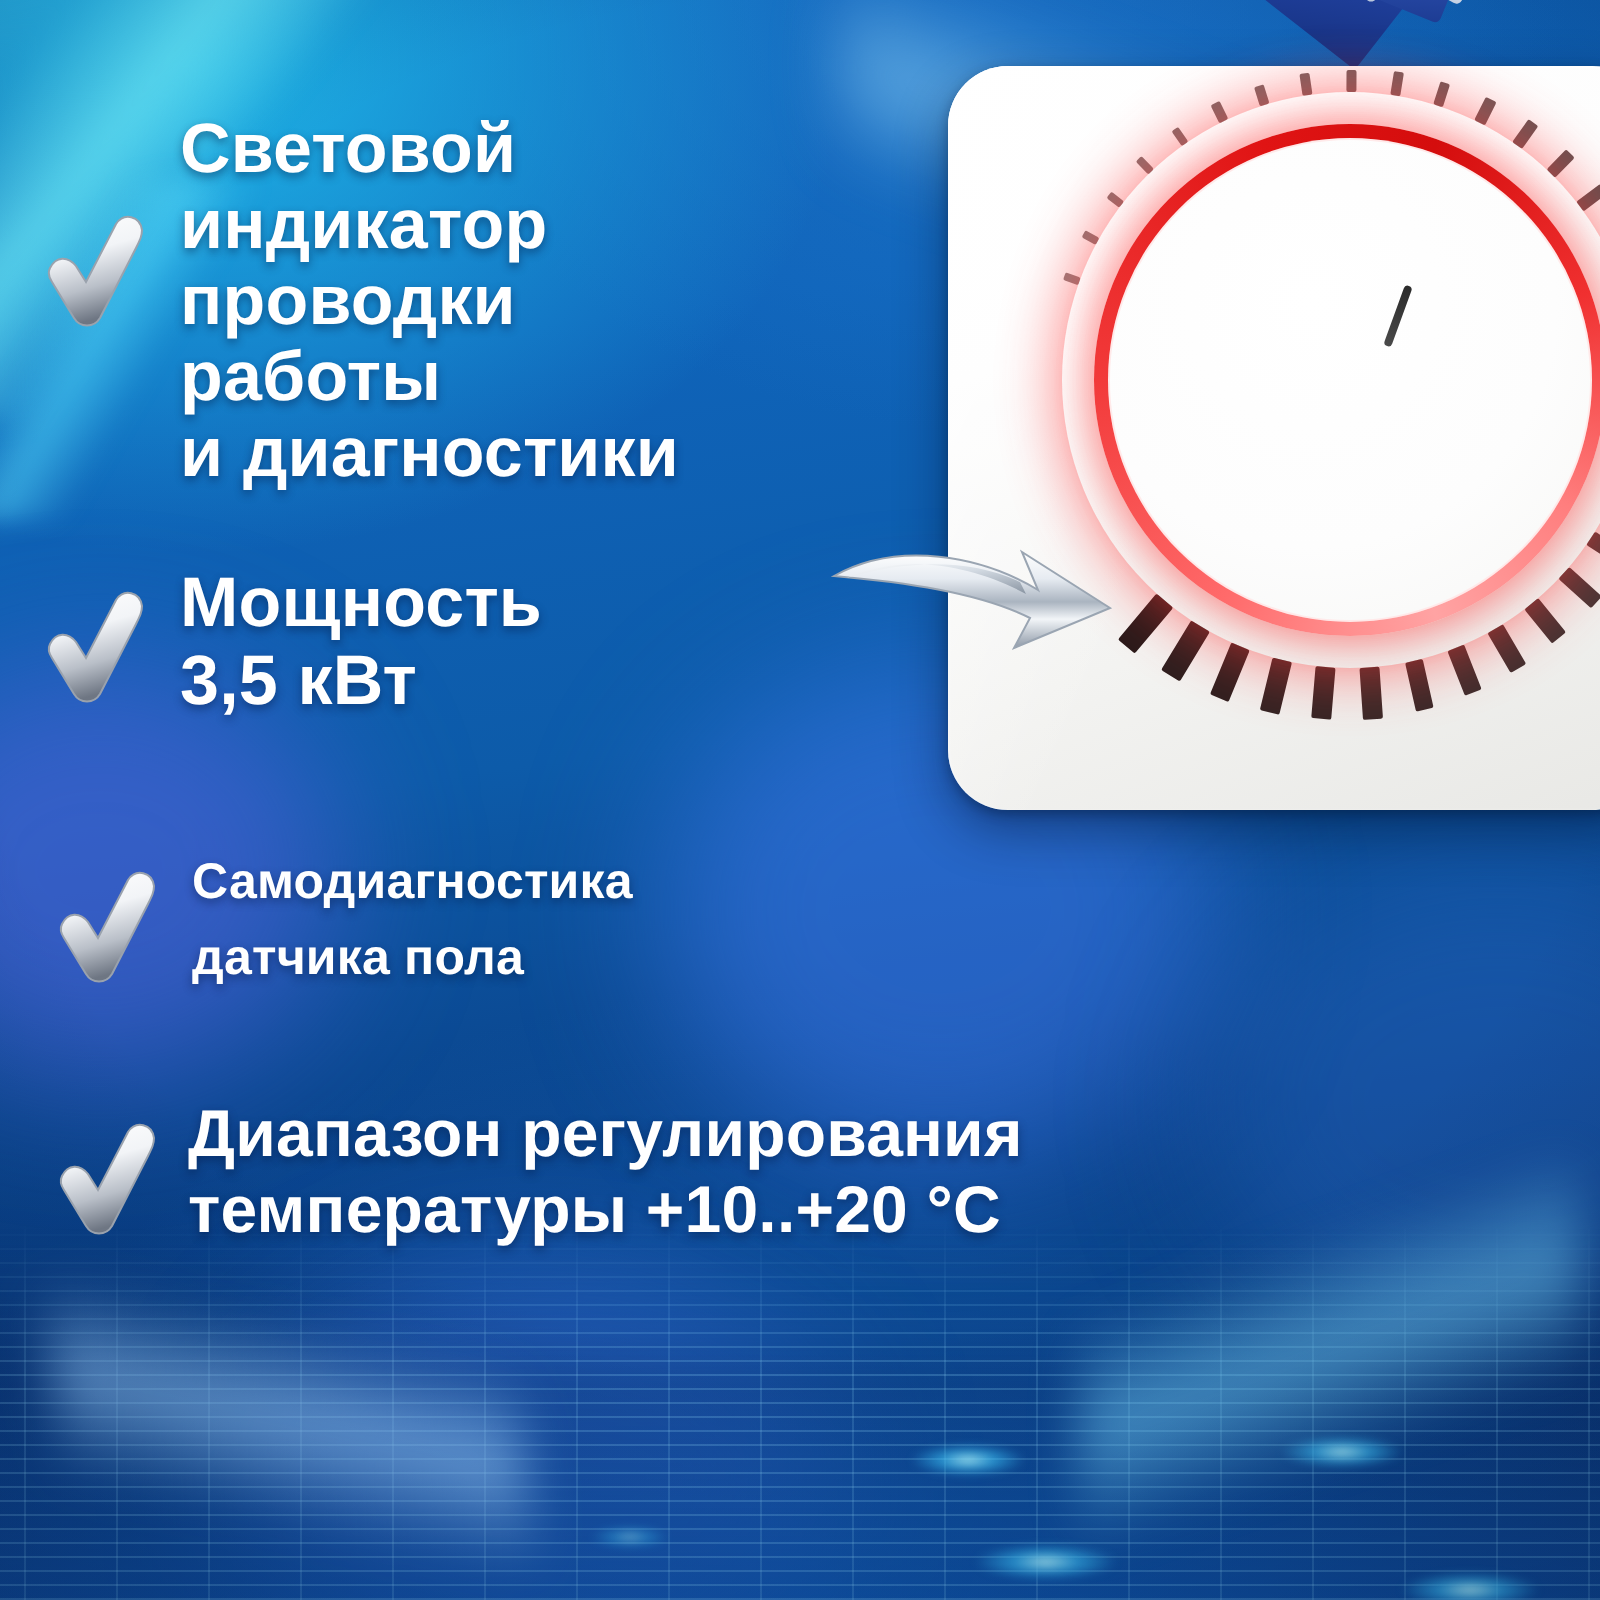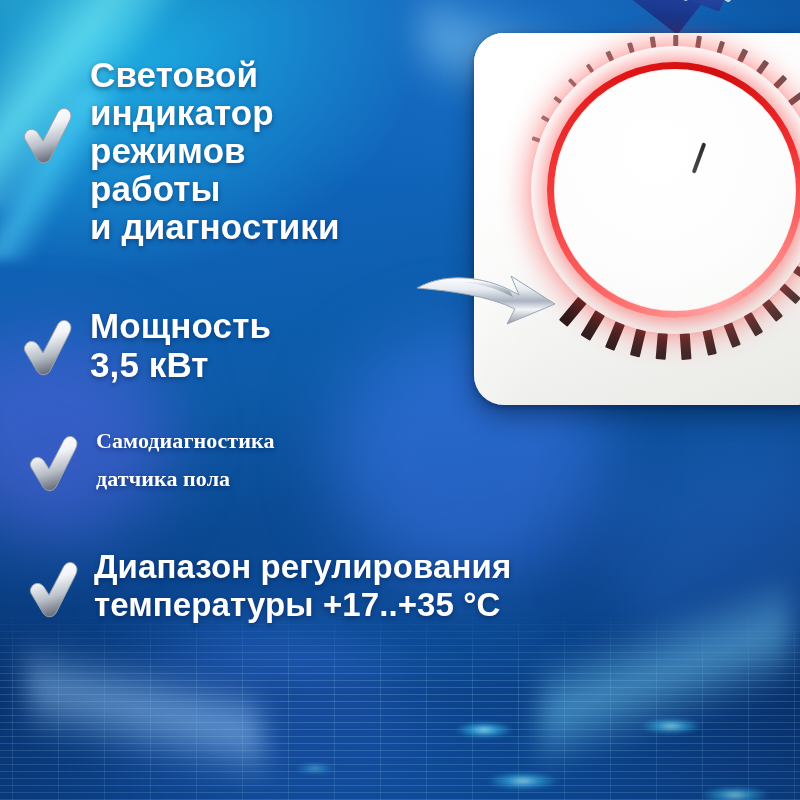--- a/index.html
+++ b/index.html
@@ -148,23 +148,23 @@
   .bullets{position:absolute;left:0;top:0;width:800px;height:800px;}
   .bullet{position:absolute;display:flex;align-items:flex-start;}
   .check{position:relative;flex:0 0 auto;width:62px;height:62px;}
   .btext{
     color:#ffffff;font-weight:700;letter-spacing:.1px;
     text-shadow:0 2px 5px rgba(2,20,60,.45);
     white-space:pre-line;
   }
   .b1{left:18px;top:60px;}      .b1 .btext{font-size:35px;line-height:38px;margin-left:10px;margin-top:-4px;}
   .b1 .check{margin-top:46px;}
-  .b2{left:18px;top:308px;justify-content:flex-end;}     .b2 .btext{font-size:35px;line-height:39px;margin-left:10px;margin-top:-2px;}
+  .b2{left:18px;top:284px;justify-content:flex-end;}     .b2 .btext{font-size:35px;line-height:39px;margin-left:10px;margin-top:-2px;}
   .b2 .check{margin-top:10px;}
-  .b3{left:24px;top:424px;}     .b3 .btext{font-size:22px;line-height:38px;margin-left:10px;margin-top:-2px;font-family:Liberation Serif, serif;}
+  .b3{left:24px;top:424px;}     .b3 .btext{font-size:25px;line-height:38px;margin-left:10px;margin-top:-2px;}
   .b3 .check{margin-top:10px;}
   .b4{left:24px;top:550px;}     .b4 .btext{font-size:33px;line-height:38px;margin-left:8px;margin-top:-2px;}
   .b4 .check{margin-top:10px;}
   .b5{left:24px;top:665px;}     .b5 .btext{font-size:33px;line-height:38px;margin-left:8px;margin-top:-2px;}
   .b5 .check{margin-top:8px;}
 </style>
 </head>
 <body>
 
 <div id="stage">
@@ -273,21 +273,21 @@
               <stop offset="40%" stop-color="#f2f4f7"></stop>
               <stop offset="72%" stop-color="#b9bfc8"></stop>
               <stop offset="100%" stop-color="#6e7683"></stop>
             </linearGradient>
           </defs>
           <path d="M7,28 C10,22 16,22 20,27 L25,35 L40,6 C44,0 52,2 53,9 C53,12 52,14 50,18 L32,53 C29,58 22,58 19,53 L8,35 C6,32 6,30 7,28 Z" fill="url(#ck)" stroke="#9aa2ad" stroke-width="1"></path>
         </svg>
       </div>
       <div class="btext">Световой
 индикатор
-режимов
+проводки
 работы
 и диагностики</div>
     </div>
 
     <div class="bullet b2">
       <div class="check">
         <svg viewBox="0 0 62 62" width="62" height="62" aria-hidden="true">
           <path d="M7,28 C10,22 16,22 20,27 L25,35 L40,6 C44,0 52,2 53,9 C53,12 52,14 50,18 L32,53 C29,58 22,58 19,53 L8,35 C6,32 6,30 7,28 Z" fill="url(#ck)" stroke="#9aa2ad" stroke-width="1"></path>
         </svg>
       </div>
@@ -305,18 +305,18 @@
 датчика пола</div>
     </div>
 
     <div class="bullet b4">
       <div class="check">
         <svg viewBox="0 0 62 62" width="62" height="62" aria-hidden="true">
           <path d="M7,28 C10,22 16,22 20,27 L25,35 L40,6 C44,0 52,2 53,9 C53,12 52,14 50,18 L32,53 C29,58 22,58 19,53 L8,35 C6,32 6,30 7,28 Z" fill="url(#ck)" stroke="#9aa2ad" stroke-width="1"></path>
         </svg>
       </div>
       <div class="btext">Диапазон регулирования
-температуры +17..+35 °C</div>
+температуры +10..+20 °C</div>
     </div>
 
 
   </div>
 </div>
 
 </body></html>

